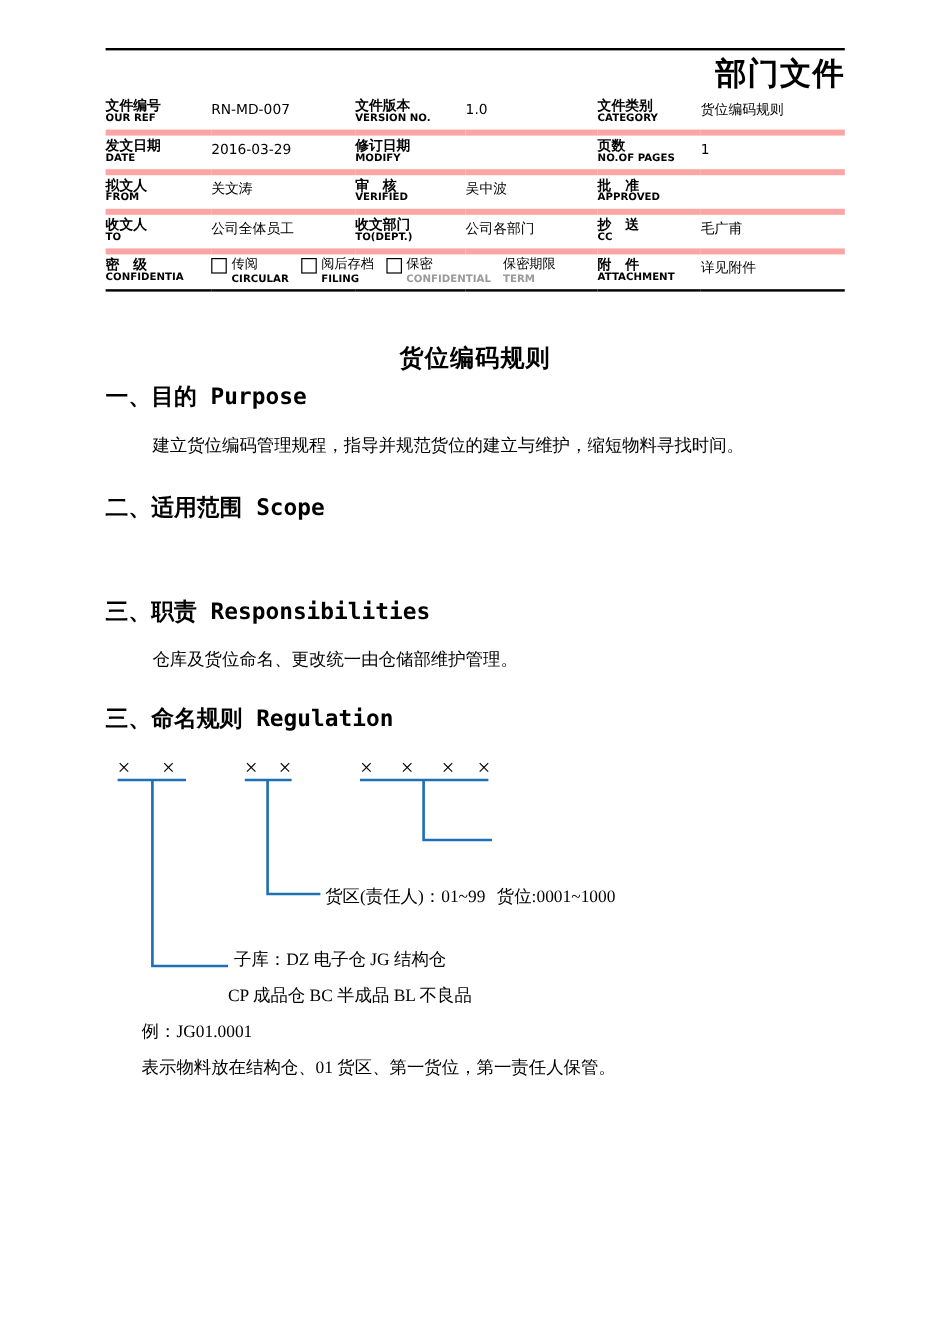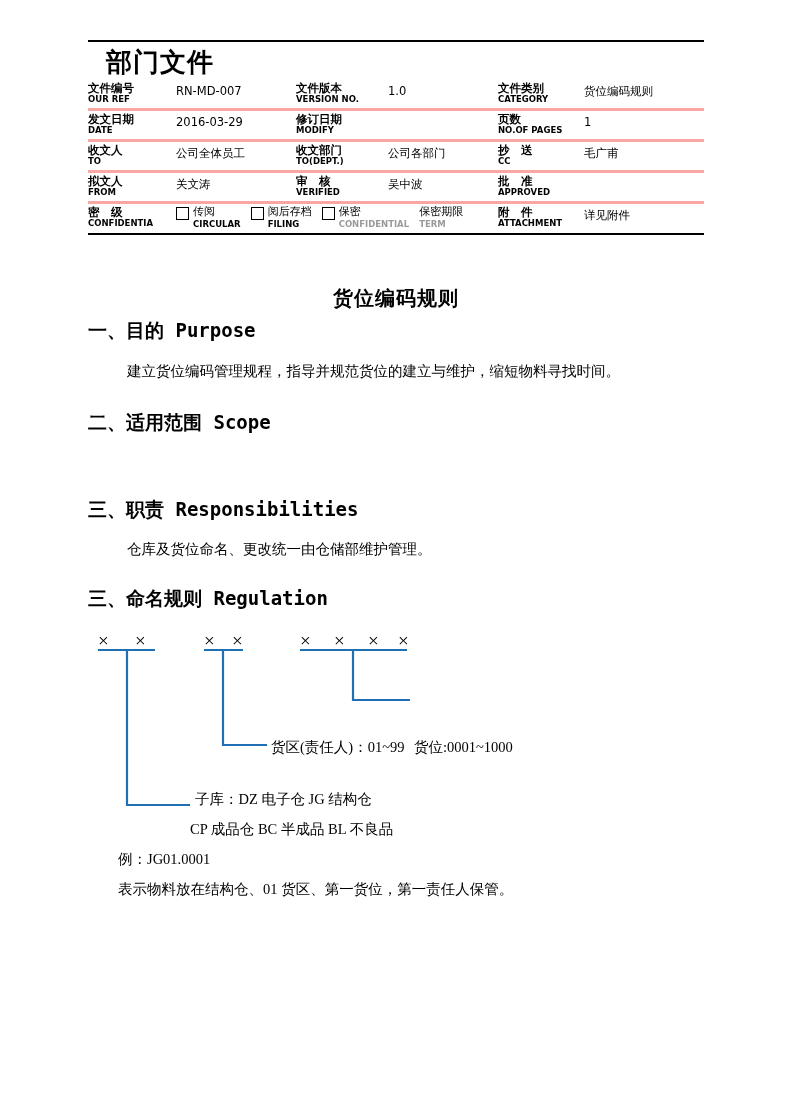--- a/index.html
+++ b/index.html
@@ -33,30 +33,31 @@
     width: 100%;
     height: 0;
   }
   .doc-big-title {
     font-family: "DejaVu Sans", sans-serif;
     font-weight: bold;
     font-size: 26px;
     letter-spacing: 1px;
     margin: 6px 0 2px 18px;
     line-height: 1.15;
+    text-align: right;
   }
 
   table.meta {
     border-collapse: collapse;
     width: 616px;
     table-layout: fixed;
     font-family: "DejaVu Sans", sans-serif;
   }
   table.meta td {
-    border-top: 3px solid #fca5a5;
+    border-top: 5px solid #fca5a5;
     padding: 2px 0 3px 0;
     vertical-align: top;
     font-size: 11px;
   }
   table.meta tr:first-child td { border-top: none; }
   table.meta tr.last td { border-bottom: 2px solid #000; }
 
   .lbl-cn {
     font-size: 11.5px;
     font-weight: bold;
@@ -202,63 +203,63 @@
           <div class="lbl-cn">页数</div>
           <div class="lbl-en">NO.OF PAGES</div>
         </td>
         <td class="cell-value3">
           <div class="val">1</div>
         </td>
       </tr>
 
       <tr>
         <td class="cell-label">
+          <div class="lbl-cn">拟文人</div>
+          <div class="lbl-en">FROM</div>
+        </td>
+        <td class="cell-value">
+          <div class="val">关文涛</div>
+        </td>
+        <td class="cell-label2">
+          <div class="lbl-cn">审　核</div>
+          <div class="lbl-en">VERIFIED</div>
+        </td>
+        <td class="cell-value2">
+          <div class="val">吴中波</div>
+        </td>
+        <td class="cell-label3">
+          <div class="lbl-cn">批　准</div>
+          <div class="lbl-en">APPROVED</div>
+        </td>
+        <td class="cell-value3">
+          <div class="val"></div>
+        </td>
+      </tr>
+
+      <tr>
+        <td class="cell-label">
           <div class="lbl-cn">收文人</div>
           <div class="lbl-en">TO</div>
         </td>
         <td class="cell-value">
           <div class="val">公司全体员工</div>
         </td>
         <td class="cell-label2">
           <div class="lbl-cn">收文部门</div>
           <div class="lbl-en">TO(DEPT.)</div>
         </td>
         <td class="cell-value2">
           <div class="val">公司各部门</div>
         </td>
         <td class="cell-label3">
           <div class="lbl-cn">抄　送</div>
           <div class="lbl-en">CC</div>
         </td>
         <td class="cell-value3">
           <div class="val">毛广甫</div>
-        </td>
-      </tr>
-
-      <tr>
-        <td class="cell-label">
-          <div class="lbl-cn">拟文人</div>
-          <div class="lbl-en">FROM</div>
-        </td>
-        <td class="cell-value">
-          <div class="val">关文涛</div>
-        </td>
-        <td class="cell-label2">
-          <div class="lbl-cn">审　核</div>
-          <div class="lbl-en">VERIFIED</div>
-        </td>
-        <td class="cell-value2">
-          <div class="val">吴中波</div>
-        </td>
-        <td class="cell-label3">
-          <div class="lbl-cn">批　准</div>
-          <div class="lbl-en">APPROVED</div>
-        </td>
-        <td class="cell-value3">
-          <div class="val"></div>
         </td>
       </tr>
 
       <tr class="last">
         <td class="cell-label">
           <div class="lbl-cn">密　级</div>
           <div class="lbl-en">CONFIDENTIA</div>
         </td>
         <td colspan="3">
           <div class="conf-row-inner">

